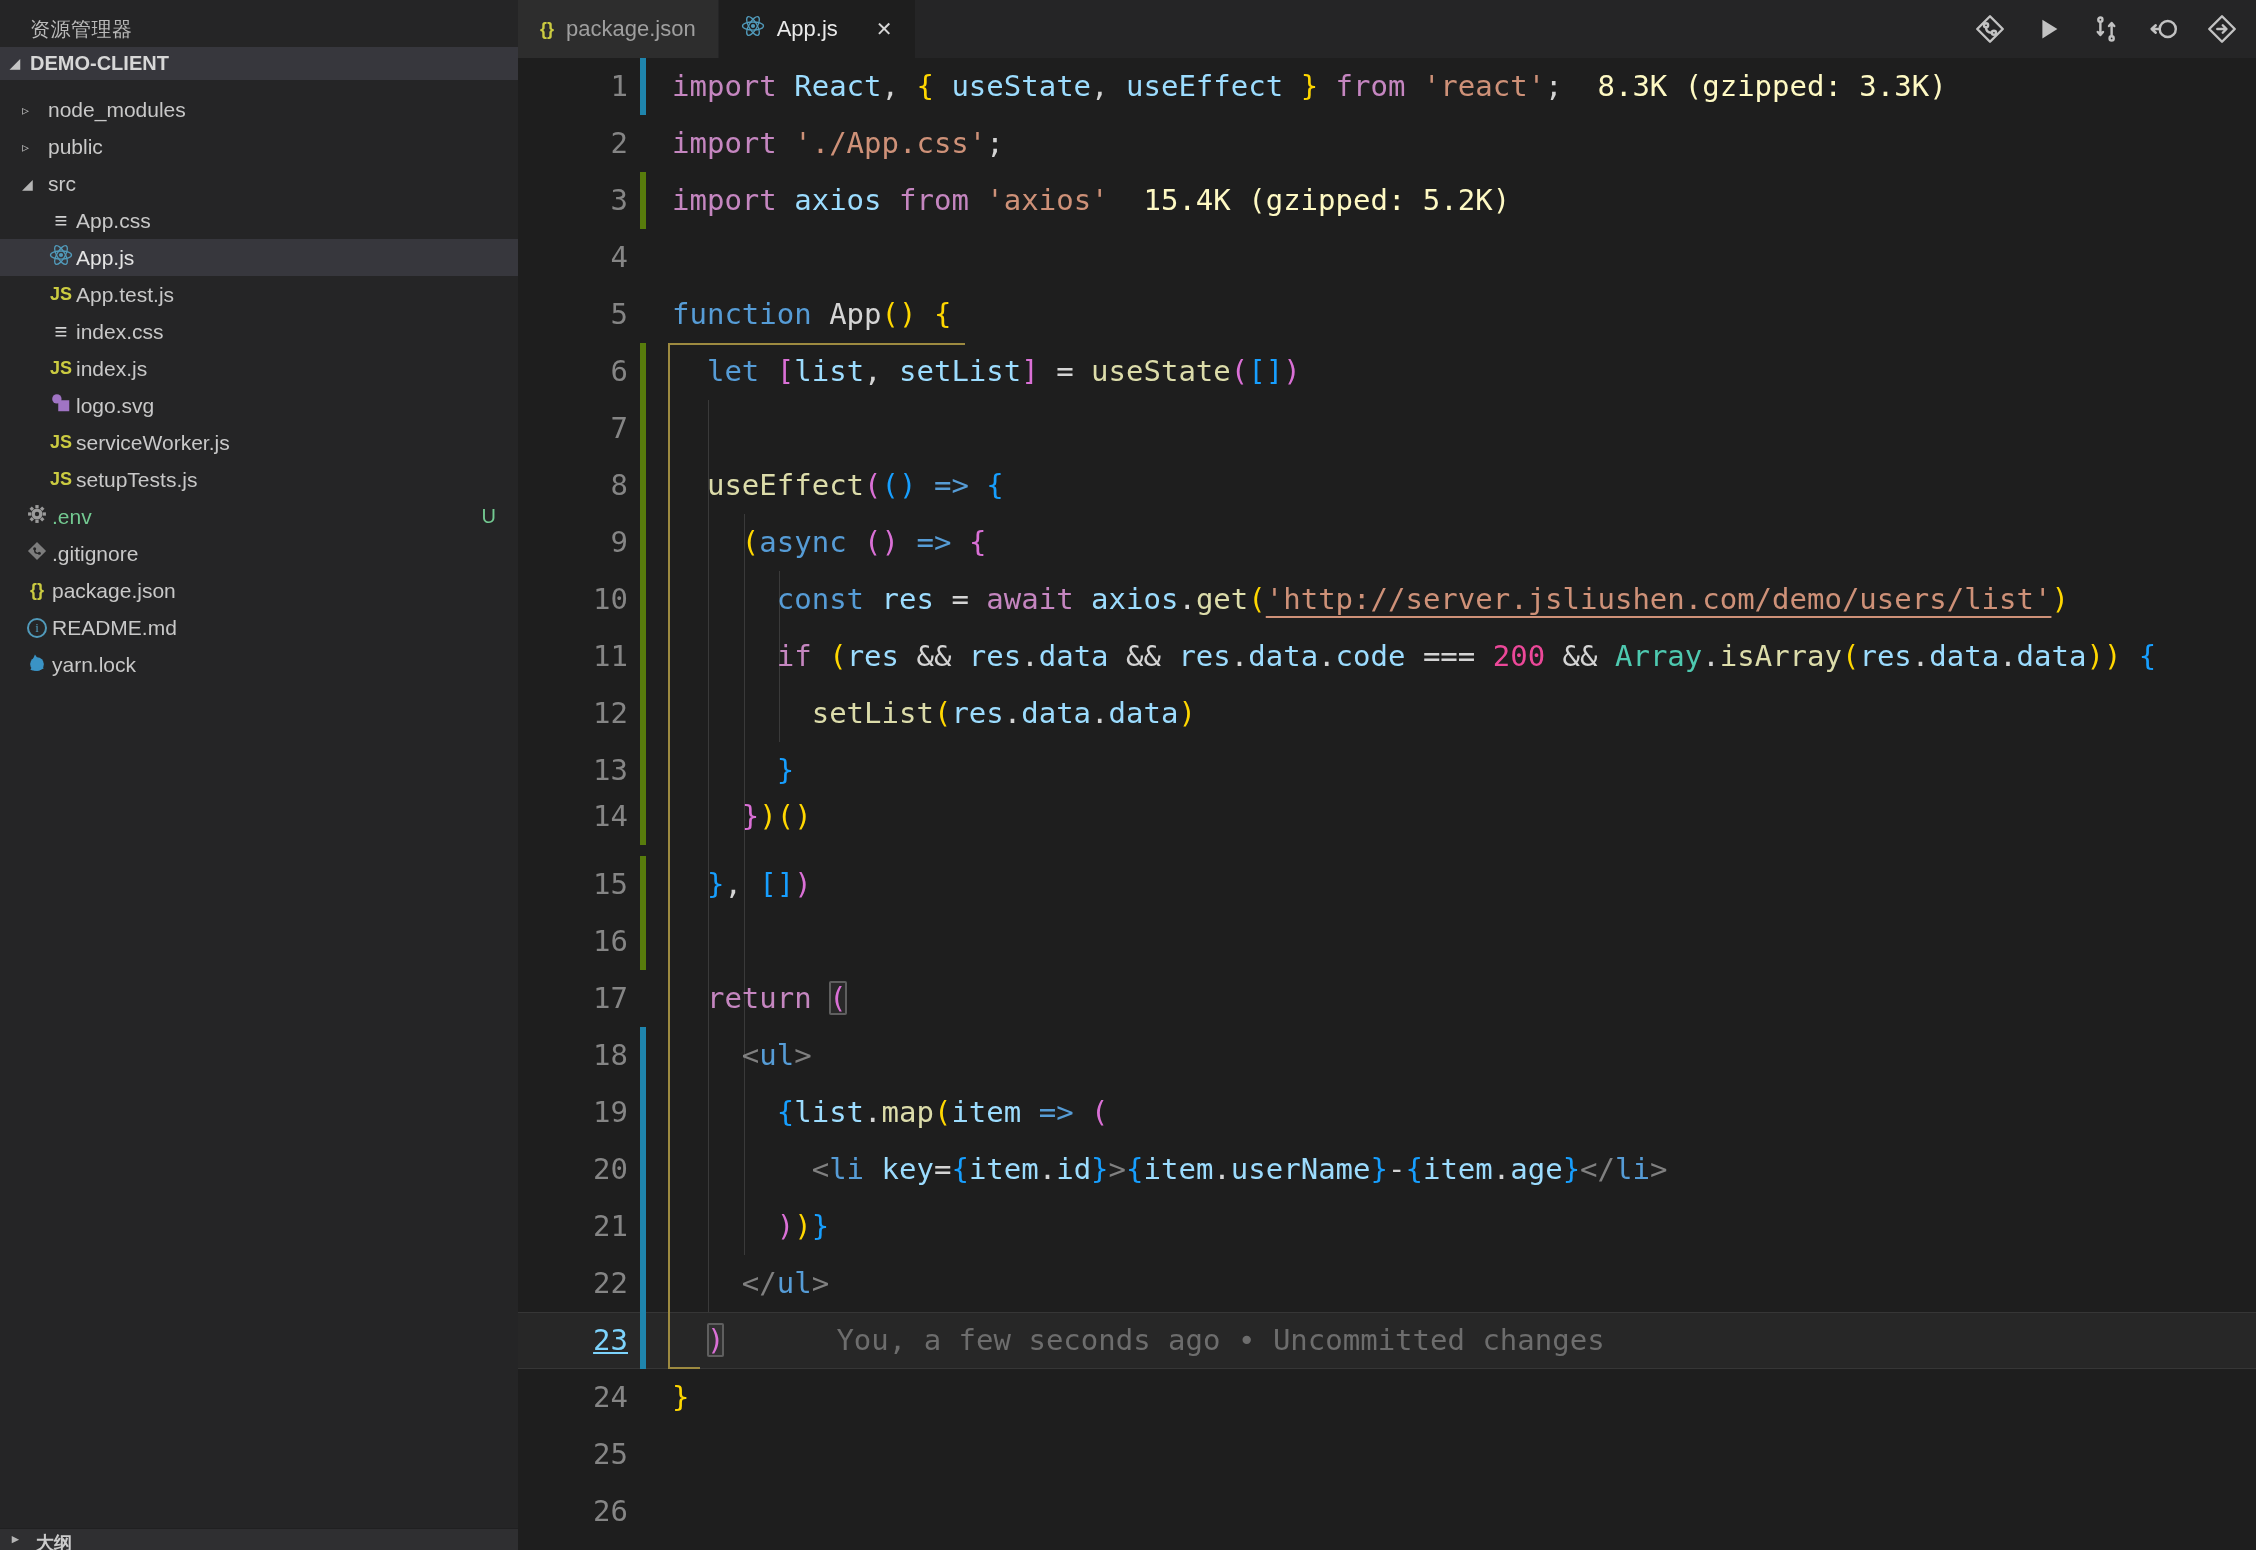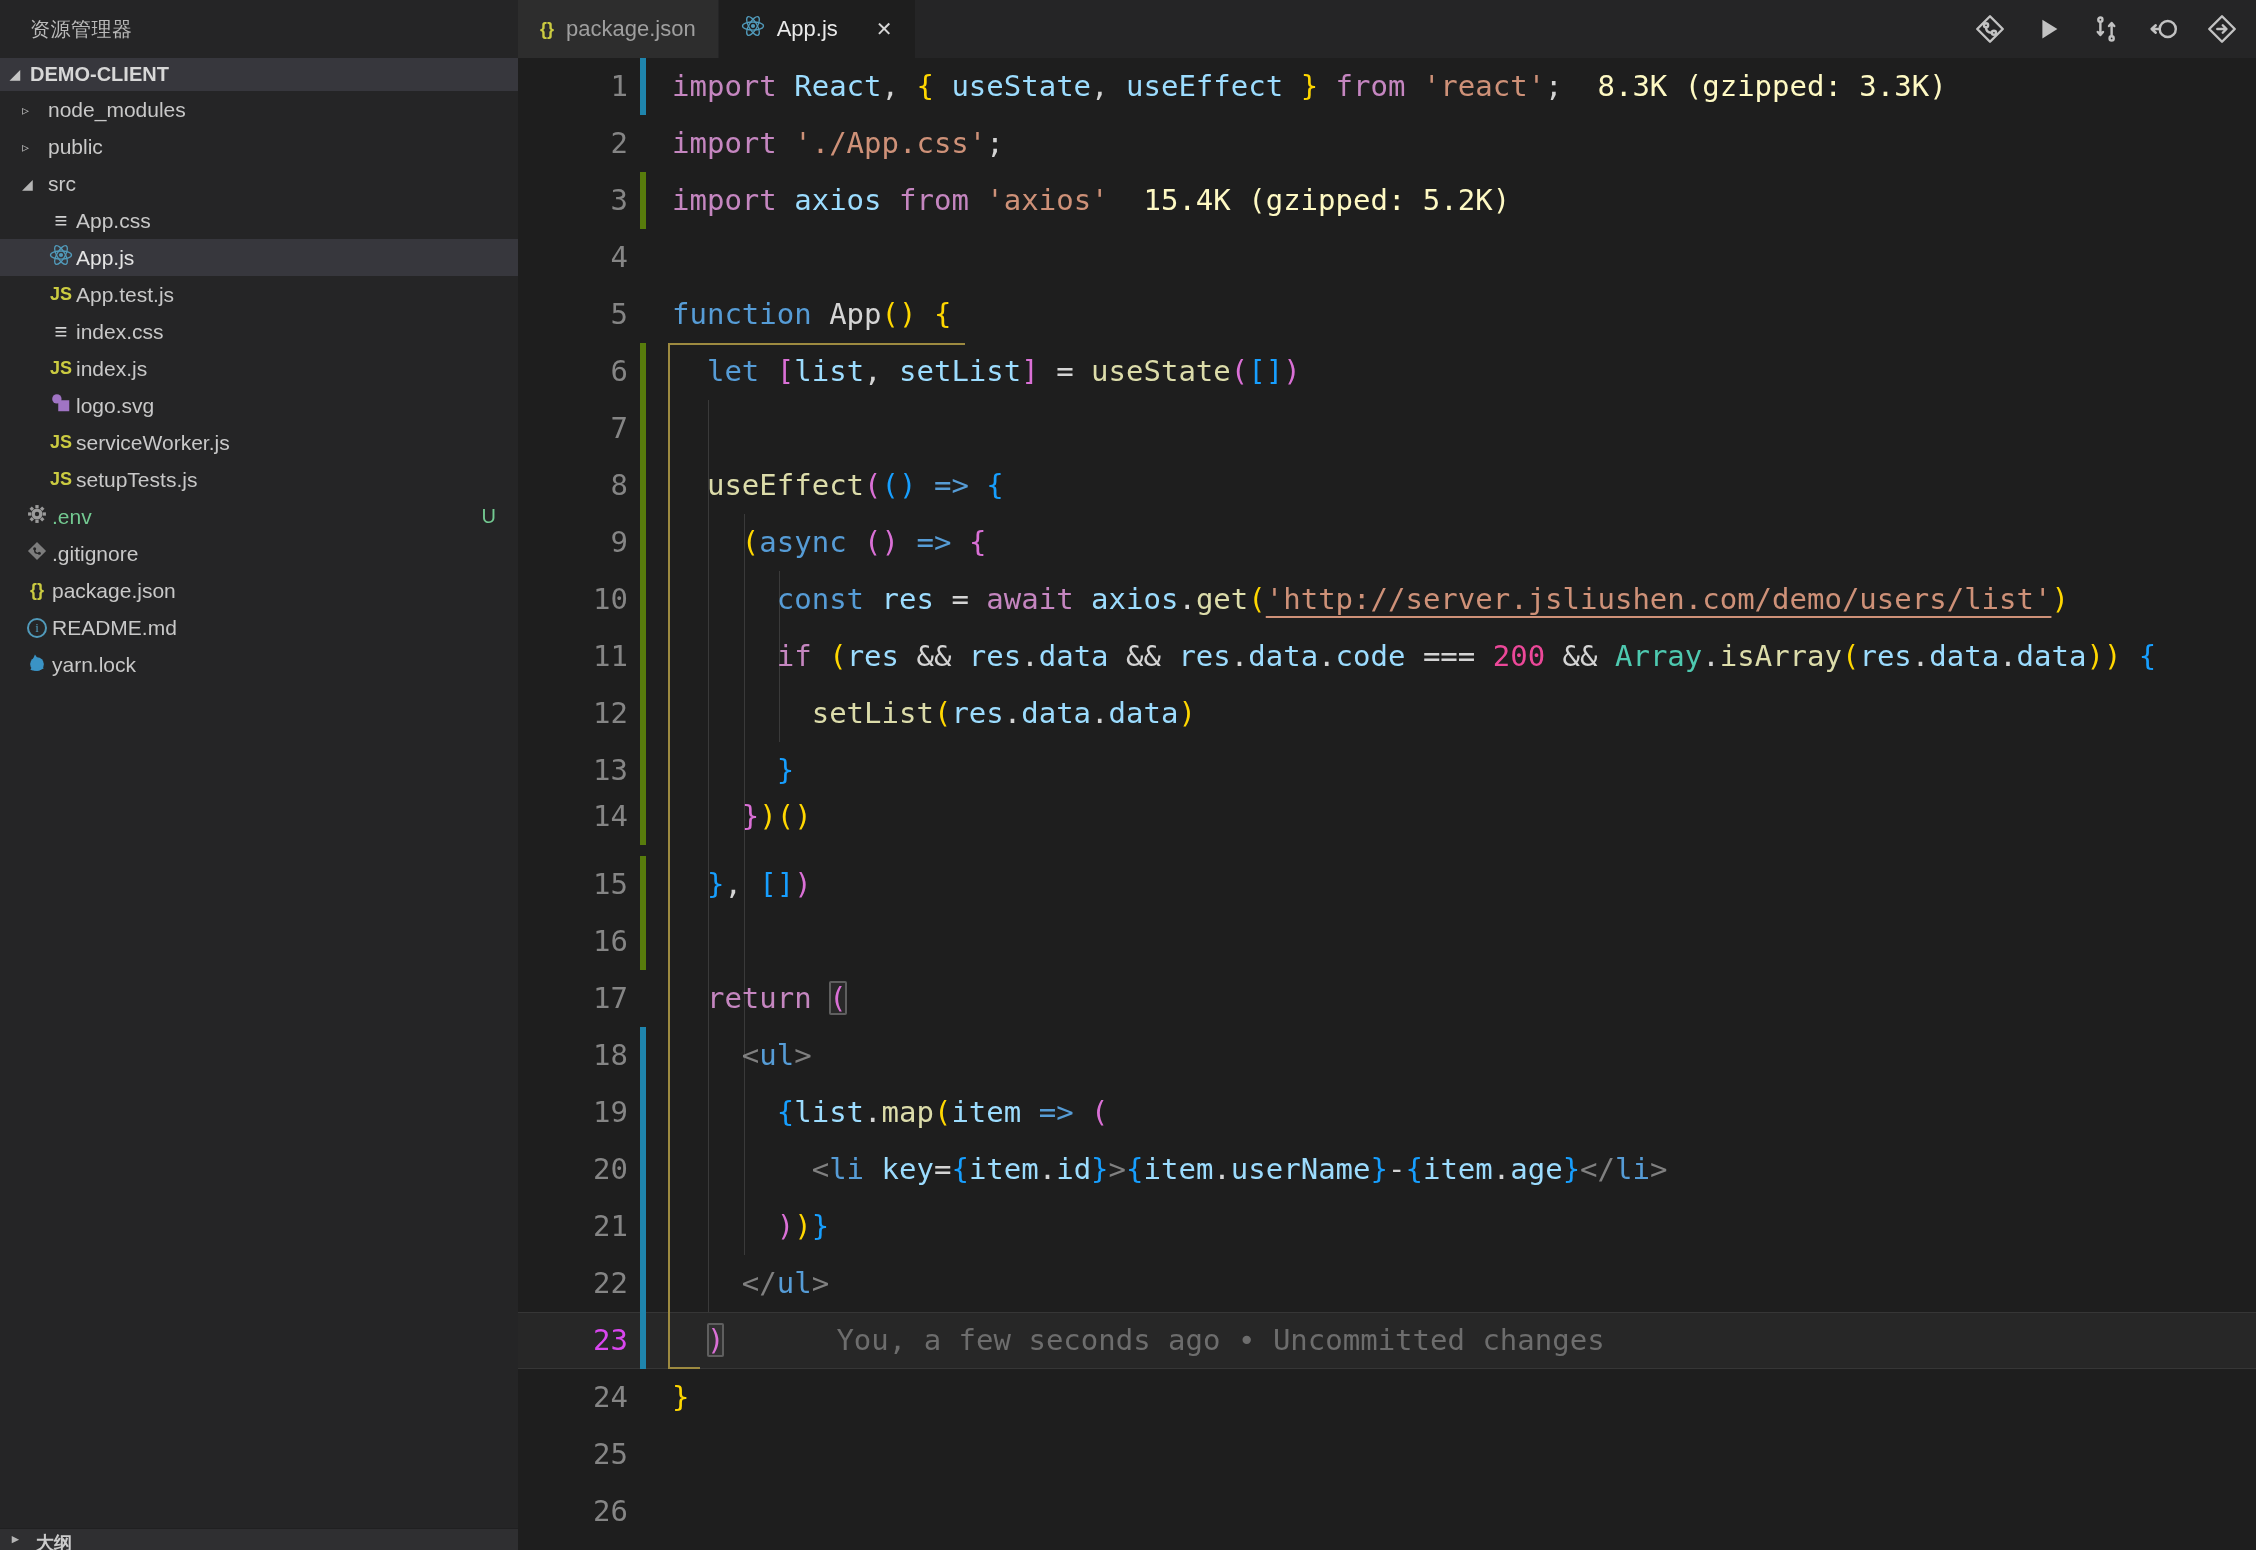--- a/index.html
+++ b/index.html
@@ -2,21 +2,21 @@
 <html><head>
 <meta charset="utf-8">
 <style>
   * { margin:0; padding:0; box-sizing:border-box; }
   html,body { background:#1e1e1e; }
   #app { position:relative; width:2256px; height:1550px; overflow:hidden;
          font-family:"Liberation Sans", sans-serif; color:#cccccc; }
 
   
   #sidebar { position:absolute; left:0; top:0; width:518px; height:1550px; background:#252526; }
-  #explorer-title { height:58px; line-height:58px; padding-left:30px; font-size:20px; color:#b9b9b9; letter-spacing:.5px; }
+  #explorer-title { height:47px; line-height:58px; padding-left:30px; font-size:20px; color:#b9b9b9; letter-spacing:.5px; }
   #project-header { height:33px; display:flex; align-items:center; background:#37373d; font-weight:bold; font-size:20px; color:#d7d7d7; }
   #project-header .chev { width:30px; text-align:center; font-size:13px; color:#c5c5c5; }
   #file-list { position:absolute; top:91px; left:0; right:0; }
   .frow { height:37px; display:flex; align-items:center; font-size:21px; color:#c8c8c8; cursor:pointer; position:relative; }
   .frow.ind0 { padding-left:22px; }
   .frow.ind1 { padding-left:46px; }
   .frow.selected { background:#37373d; color:#e4e4e4; }
   .frow .fic { width:30px; flex:0 0 30px; display:flex; align-items:center; justify-content:center; }
   .frow .chev { width:26px; flex:0 0 26px; font-size:14px; color:#b5b5b5; }
   .frow .lbl { white-space:nowrap; }
@@ -40,21 +40,21 @@
   .tab .close { margin-left:26px; font-size:20px; color:#d6d6d6; cursor:pointer; }
   #tab-actions { margin-left:auto; display:flex; align-items:center; gap:26px; padding-right:18px; }
   .act { width:32px; height:32px; display:flex; align-items:center; justify-content:center; cursor:pointer; }
   .act svg { width:30px; height:30px; }
 
   
   #editor { position:absolute; left:0; top:58px; width:1738px; height:1492px; background:#1e1e1e;
             font-family:"DejaVu Sans Mono", monospace; font-size:29px; }
   .codeline { position:absolute; left:0; width:100%; height:57px; line-height:57px; white-space:pre; }
   .codeline .ln { position:absolute; left:0; width:110px; text-align:right; color:#858585; }
-  .codeline.cur .ln { color:#d946ef; }
+  .codeline.cur .ln { color:#7dd3fc;text-decoration:underline; }
   .codeline .marker { position:absolute; left:122px; top:0; width:6px; height:57px; }
   .codeline .marker.a { background:#587c0c; }
   .codeline .marker.m { background:#1f85ad; }
   .codeline .codetext { position:absolute; left:154px; top:0; white-space:pre; }
   #cur-line-band { position:absolute; left:0; width:100%; height:57px; background:rgba(255,255,255,.045);
                    border-top:1px solid rgba(255,255,255,.07); border-bottom:1px solid rgba(255,255,255,.07); }
   
   .kw  { color:#c586c0; }
   .st  { color:#569cd6; }
   .vr  { color:#9cdcfe; }

